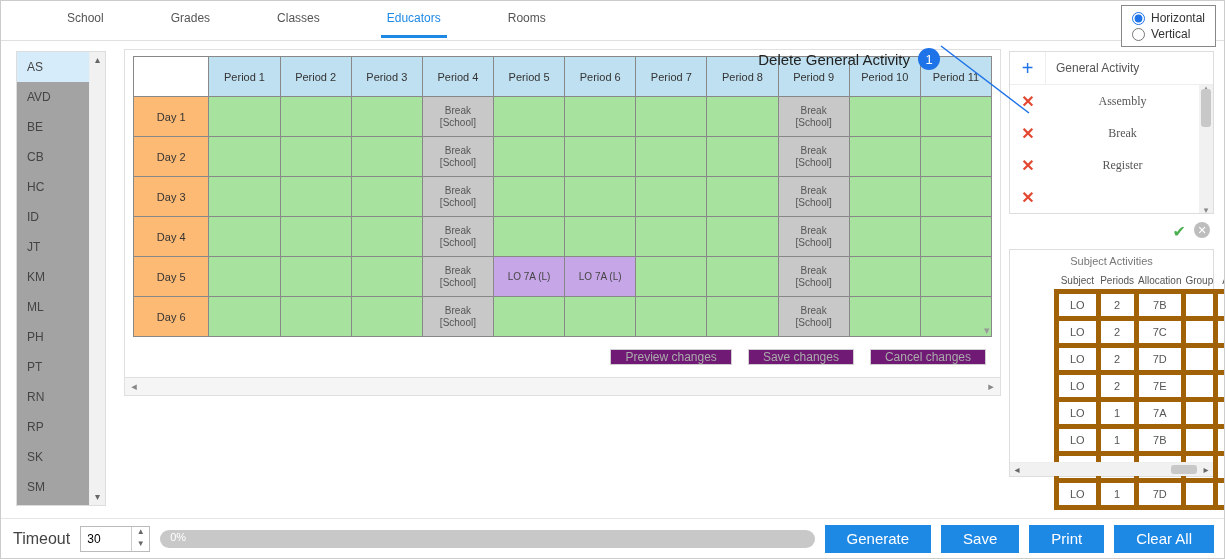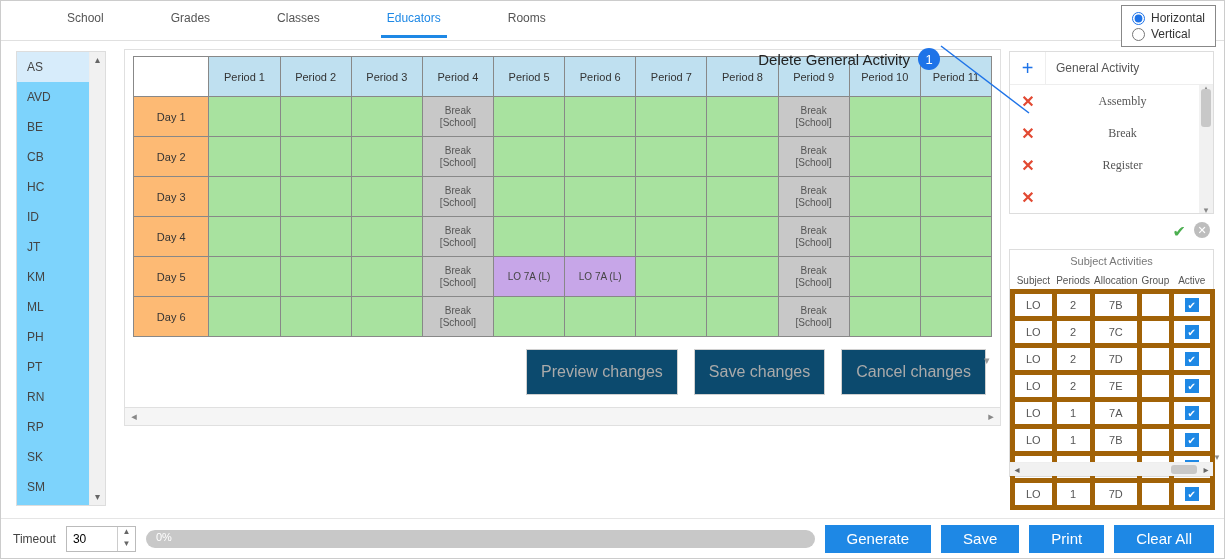--- a/index.html
+++ b/index.html
@@ -13,21 +13,21 @@
   
   .orientation { position: absolute; top: 4px; right: 8px; border: 1px solid #888; padding: 4px 10px; background: #fff; font-size: 12px; }
   .orientation label { display: flex; align-items: center; gap: 6px; padding: 1px 0; }
   .orientation input[type="radio"] { accent-color: #1e73e8; margin:0; width:13px; height:13px;}
 
   
   .main { display: flex; height: 475px; }
 
   
   .sidebar { width: 115px; padding: 10px 10px 10px 15px; height: 100%; }
-  .sidebar-inner { border: 1px solid #ddd; height: 100%; display: flex; background:#7dd3fc;}
+  .sidebar-inner { border: 1px solid #ddd; height: 100%; display: flex; background:#a3a3a3;}
   .side-items { flex: 1; overflow: hidden; }
   .side-item { padding: 8px 10px; font-size: 12px; color:#444; cursor:pointer;}
   .side-item.selected { background: #d7ecfb; }
   .side-scroll { width: 16px; background: #f1f1f1; position: relative; border-left:1px solid #eee;}
   .side-scroll .up, .side-scroll .down { position:absolute; left:0; right:0; height:16px; text-align:center; font-size:10px; color:#666; line-height:16px;}
   .side-scroll .up{top:0;} .side-scroll .down{bottom:0;}
 
   
   .center { flex:1; padding: 8px; display:flex; flex-direction:column; }
   .center-card { border:1px solid #e0e0e0; padding:6px 8px 6px 8px; position:relative;}
@@ -38,21 +38,21 @@
   .grid { border-collapse: collapse; width: 100%; table-layout:fixed;}
   .grid th, .grid td { border: 1px solid #888; text-align:center; font-size:11px; height:40px;}
   .grid th.corner { background:#fff; border:1px solid #888; width:70px;}
   .grid th.period { background:#bfe0f0; color:#333; width:66px; font-weight:normal;}
   .grid td.daylabel { background:#fdba74; color:#333; }
   .grid td.cell { background:#a8e29f; }
   .grid td.break { background:#c8c8c8; color:#555; font-size:10px; line-height:1.2;}
   .grid td.purple { background:#c7a6e8; color:#444; font-size:10px;}
 
   .center-actions { display:flex; gap:16px; justify-content:flex-end; padding:12px 6px 6px;}
-  .ghost-btn { border:1px solid #d0d0d0; background:#0c4a6e; color:#aaa; padding:13px 14px; font-size:16px;}
+  .ghost-btn { border:1px solid #d0d0d0; background:#701a75; color:#aaa; padding:0 14px; font-size:12px;}
   .hscroll { height:18px; background:#f5f5f5; border:1px solid #e0e0e0; border-top:none; position:relative;}
   .hscroll .left,.hscroll .right{position:absolute; top:0; bottom:0; width:18px; text-align:center; line-height:16px; color:#888; font-size:11px;}
   .hscroll .left{left:0;} .hscroll .right{right:0;}
   .vscroll-ghost { position:absolute; right:0; top:56px; bottom:40px; width:16px;}
   .vscroll-ghost .dn{ position:absolute; bottom:0; font-size:11px; color:#999; }
 
   
   .rightcol { width: 215px; padding: 10px 10px 0 0; display:flex; flex-direction:column; gap:6px;}
   .ga-panel { border:1px solid #ddd; display:flex;}
   .ga-head-row { display:flex; align-items:center; border-bottom:1px solid #eee;}
@@ -67,35 +67,35 @@
   .ga-scroll .thumb{ position:absolute; top:4px; left:2px; right:2px; height:38px; background:#c8c8c8; border-radius:3px;}
   .ga-scroll .up,.ga-scroll .dn{position:absolute; left:0; right:0; text-align:center; font-size:9px; color:#888;}
   .ga-scroll .up{top:-2px;} .ga-scroll .dn{bottom:-2px;}
 
   .confirm-row { display:flex; justify-content:flex-end; gap:8px; padding:2px 4px;}
   .check-ic { color:#4caf50; font-size:16px;}
   .cancel-ic { background:#bdbdbd; color:#fff; width:16px; height:16px; border-radius:50%; display:flex; align-items:center; justify-content:center; font-size:11px;}
 
   .sa-panel { border:1px solid #ddd;}
   .sa-title { text-align:center; font-size:11px; color:#777; padding:5px 0;}
-  .sa-table-wrap { display:flex; max-height:190px;}
+  .sa-table-wrap { display:flex; max-height:190px;margin-left:44px;}
   .sa-table { flex:1; border-collapse:collapse; width:100%;}
   .sa-table th { font-size:10px; font-weight:normal; color:#555; padding:3px 2px; border-bottom:1px solid #ddd; text-align:center;}
   .sa-table td { font-size:11px; color:#555; padding:4px 11px; border:5px solid #a16207; text-align:center;}
   .chk { width:14px; height:14px; background:#1e88e5; display:inline-flex; align-items:center; justify-content:center; color:#fff; font-size:10px;}
   .sa-scroll { width:14px; background:#f1f1f1; position:relative;}
   .sa-scroll .thumb{position:absolute; top:14px; left:2px; right:2px; height:44px; background:#c8c8c8; border-radius:3px;}
   .sa-hscroll { height:14px; background:#f1f1f1; position:relative; border-top:1px solid #eee;}
   .sa-hscroll .l,.sa-hscroll .r{position:absolute; top:0; bottom:0; width:14px; text-align:center; font-size:10px; color:#666; line-height:14px;}
   .sa-hscroll .l{left:0;} .sa-hscroll .r{right:0;}
   .sa-hscroll .thumb{position:absolute; top:2px; bottom:2px; right:16px; width:26px; background:#c8c8c8; border-radius:3px;}
 
   
   .bottom { position:absolute; left:0; right:0; bottom:0; height:40px; display:flex; align-items:center; padding:0 10px; gap:10px; border-top:1px solid #e5e5e5;}
-  .bt-label { font-size:12px; color:#444; margin-left:2px;}
+  .bt-label { font-size:16px; color:#444; margin-left:2px;}
   .spinner { border:1px solid #bbb; width:70px; height:26px; display:flex;}
   .spinner input { border:none; width:50px; padding:0 6px; font-size:12px;}
   .spinner .arrows { width:20px; border-left:1px solid #ccc; display:flex; flex-direction:column;}
   .spinner .arrows div{flex:1; text-align:center; font-size:8px; color:#666;}
   .progress { flex:1; height:18px; background:#c8c8c8; border-radius:10px; position:relative; overflow:hidden;}
   .progress .pct { position:absolute; left:10px; top:1px; font-size:11px; color:#fff;}
   .bt-btn { background:#1e88e5; color:#fff; border:none; height:28px; padding:0 22px; font-size:15px; cursor:pointer;}
 
   
   svg.connector { position:absolute; pointer-events:none; }

